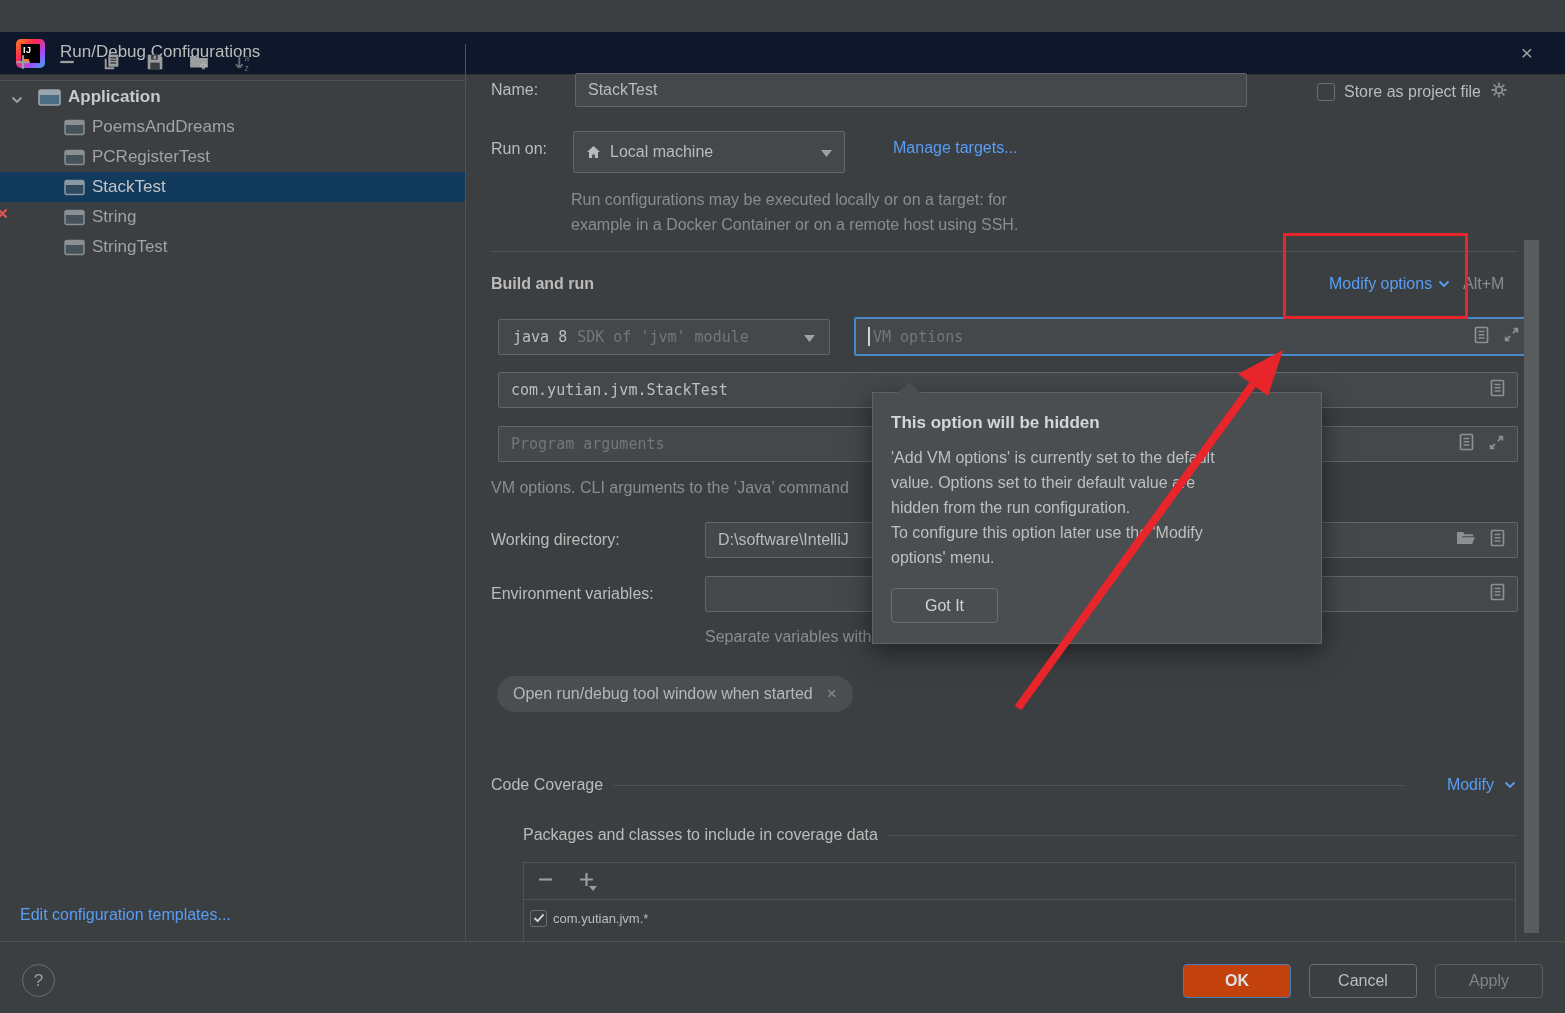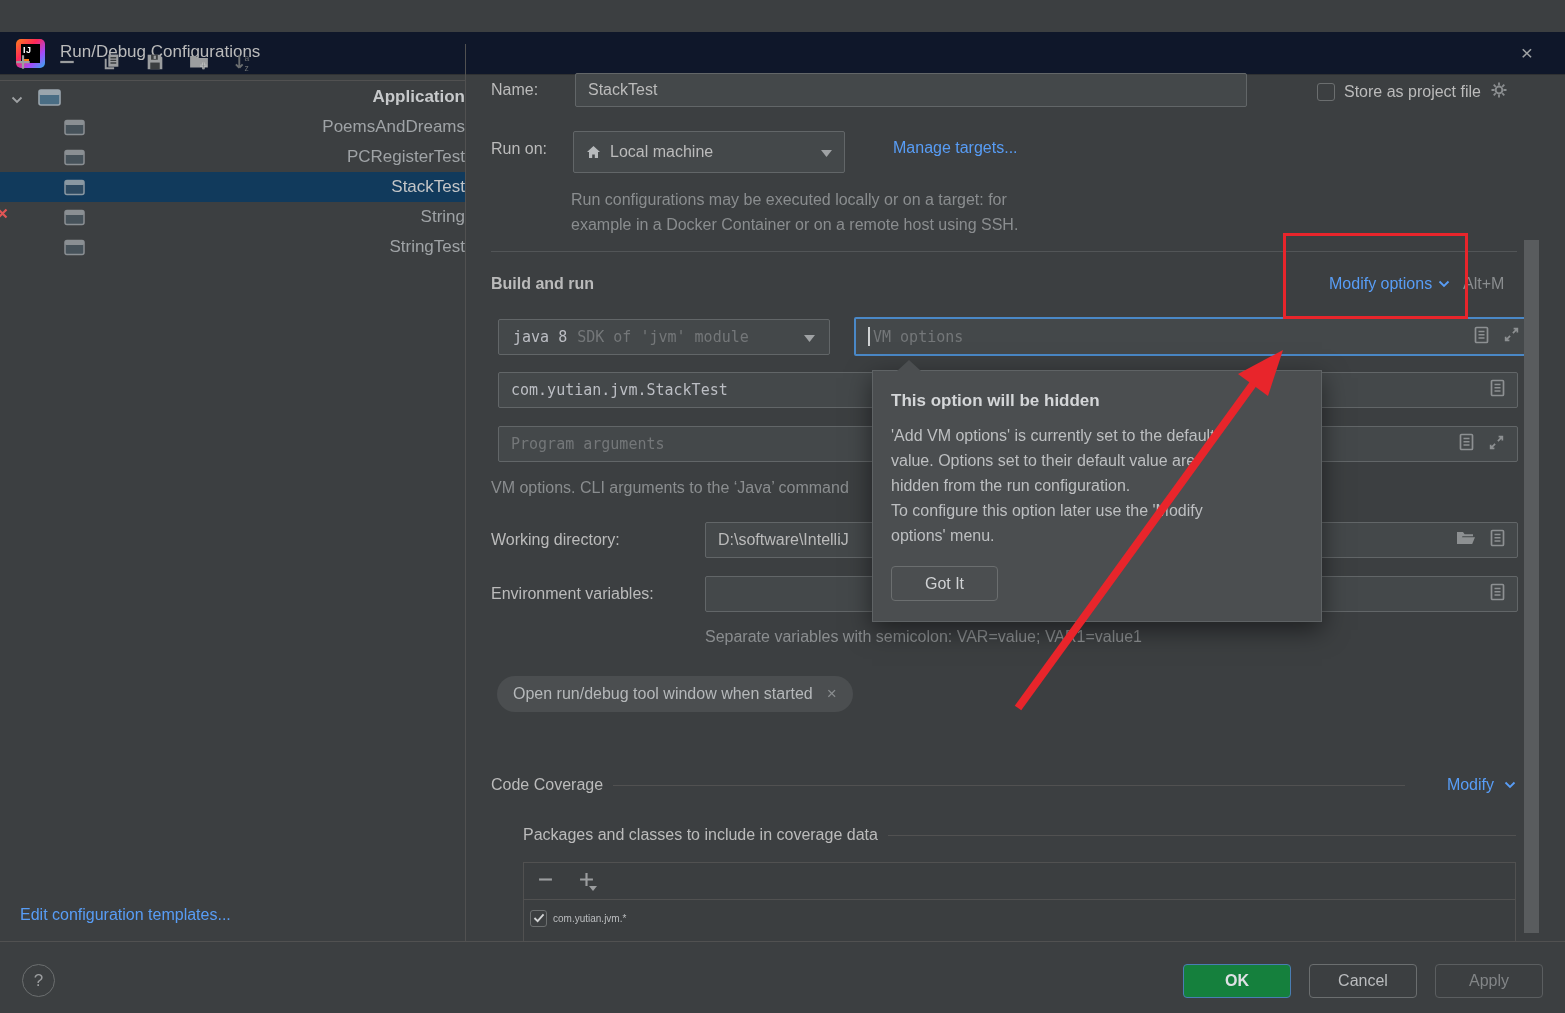--- a/index.html
+++ b/index.html
@@ -18,21 +18,21 @@
   .logo-inner { width:19px; height:19px; background:#000; position:relative; }
   .logo-inner span { position:absolute; left:2px; top:1px; color:#fff; font-size:9px; font-weight:bold; letter-spacing:0.5px; }
   .logo-inner i { position:absolute; left:2px; bottom:2px; width:6px; height:2px; background:#f97a12; }
   .win-title { position:absolute; left:60px; top:10px; font-size:17px; color:#bbbbbb; }
   .close-x { position:absolute; right:26px; top:9px; width:24px; height:24px; color:#9fa2a4; font-size:21px; line-height:24px; text-align:center; cursor:default; }
   
   .left-panel { position:absolute; left:0; top:44px; width:466px; height:897px; border-right:1px solid #515151; }
   .lp-toolbar { position:absolute; left:0; top:0; width:100%; height:37px; border-bottom:1px solid #515151; display:flex; align-items:center; gap:24px; padding-left:13px; }
   .tb-btn { width:20px; height:20px; display:flex; align-items:center; justify-content:center; }
   .tree { position:absolute; left:0; top:38px; width:100%; }
-  .tree-row { position:relative; height:30px; display:flex; align-items:center; font-size:17px; color:#9fa3a6;justify-content:space-between; }
+  .tree-row { position:relative; height:30px; display:flex; align-items:center; font-size:17px; color:#9fa3a6; }
   .tree-row.root { color:#c7c9cb; font-weight:bold; }
   .tree-row.selected { background:#113a5c; color:#c3c5c7; }
   .tw-chevron { position:absolute; left:10px; top:9px; }
   .row-icon { position:relative; margin-right:7px; display:inline-flex; }
   .indent1 { padding-left:38px; }
   .indent2 { padding-left:64px; }
   .badge-x { position:absolute; left:-3px; top:-5px; }
   .edit-templates { position:absolute; left:20px; top:862px; color:#589df6; font-size:16px; cursor:pointer; }
   
   .lbl { position:absolute; font-size:16px; color:#bbbbbb; }
@@ -49,30 +49,30 @@
   .focused { border:2px solid #4a88c7;margin-left:16px; }
   .dd-arrow { margin-left:auto; }
   .checkbox { width:18px; height:18px; border:1.5px solid #6b6e6f; border-radius:3px; background:transparent; display:inline-flex; align-items:center; justify-content:center; }
   .rule { height:1px; background:#515151; flex:1; }
   .flexrow { position:absolute; display:flex; align-items:center; gap:10px; }
   .tag-pill { position:absolute; height:36px; background:#4b4e50; border-radius:18px; display:flex; align-items:center; padding:0 16px; gap:14px; color:#b5b8ba; font-size:16px; }
   .tag-x { color:#8a8d8f; font-size:17px; }
   
   .cov-table { position:absolute; left:523px; top:862px; width:993px; height:79px; background:#3b3e40; border:1px solid #515151; border-bottom:none; }
   .cov-toolbar { height:37px; border-bottom:1px solid #515151; display:flex; align-items:center; gap:26px; padding-left:14px; }
-  .cov-row { height:36px; display:flex; align-items:center; padding-left:6px; gap:6px; font-size:10px; color:#bbbdbf; }
+  .cov-row { height:36px; display:flex; align-items:center; padding-left:6px; gap:6px; font-size:13px; color:#bbbdbf; }
   
   .bottom-bar { position:absolute; left:0; top:941px; width:100%; height:72px; border-top:1px solid #515151; background:#3c3f41; }
   .help-circle { position:absolute; left:22px; top:22px; width:33px; height:33px; border:1px solid #6b6e6f; border-radius:50%; color:#9b9d9f; font-size:17px; display:flex; align-items:center; justify-content:center; }
   .btn { position:absolute; top:22px; width:108px; height:34px; border-radius:4px; font-size:16px; display:flex; align-items:center; justify-content:center; cursor:pointer; }
-  .btn-primary { background:#15803d; border:1px solid #4a7db3; color:#dfe1e5; font-weight:bold; }
+  .btn-primary { background:#c2410c; border:1px solid #4a7db3; color:#dfe1e5; font-weight:bold; }
   .btn-secondary { background:transparent; border:1px solid #6b6e6f; color:#bbbdbf; }
   .btn-disabled { background:transparent; border:1px solid #5b5e60; color:#82858 7; color:#828587; }
   
-  .tooltip { position:absolute; left:872px; top:370px; width:450px; height:252px; background:#4b4e50; border:1px solid #5f6365; border-radius:0; box-shadow:0 8px 24px rgba(0,0,0,.5); z-index:50; }
+  .tooltip { position:absolute; left:872px; top:392px; width:450px; height:252px; background:#4b4e50; border:1px solid #5f6365; border-radius:0; box-shadow:0 8px 24px rgba(0,0,0,.5); z-index:50; }
   .tooltip .pointer { position:absolute; left:24px; top:-11px; width:0; height:0; border-left:12px solid transparent; border-right:12px solid transparent; border-bottom:11px solid #4b4e50; }
   .tt-title { position:absolute; left:18px; top:20px; font-size:17px; font-weight:bold; color:#d4d6d8; }
   .tt-body { position:absolute; left:18px; top:52px; width:414px; font-size:16px; line-height:25px; color:#bdbfc1; white-space:pre-line; }
   .tt-btn { position:absolute; left:18px; top:195px; width:107px; height:35px; border:1px solid #6b6e6f; border-radius:4px; background:transparent; color:#d0d2d4; font-size:16px; display:flex; align-items:center; justify-content:center; cursor:pointer; }
   
   .red-rect { position:absolute; left:1283px; top:233px; width:185px; height:86px; border:3px solid #e8252b; z-index:100; }
   .anno-svg { position:absolute; left:0; top:0; z-index:100; pointer-events:none; }
   
   .scroll-thumb { position:absolute; left:1524px; top:240px; width:15px; height:693px; background:#595c5e; }
   .pre { white-space:pre-line; }

